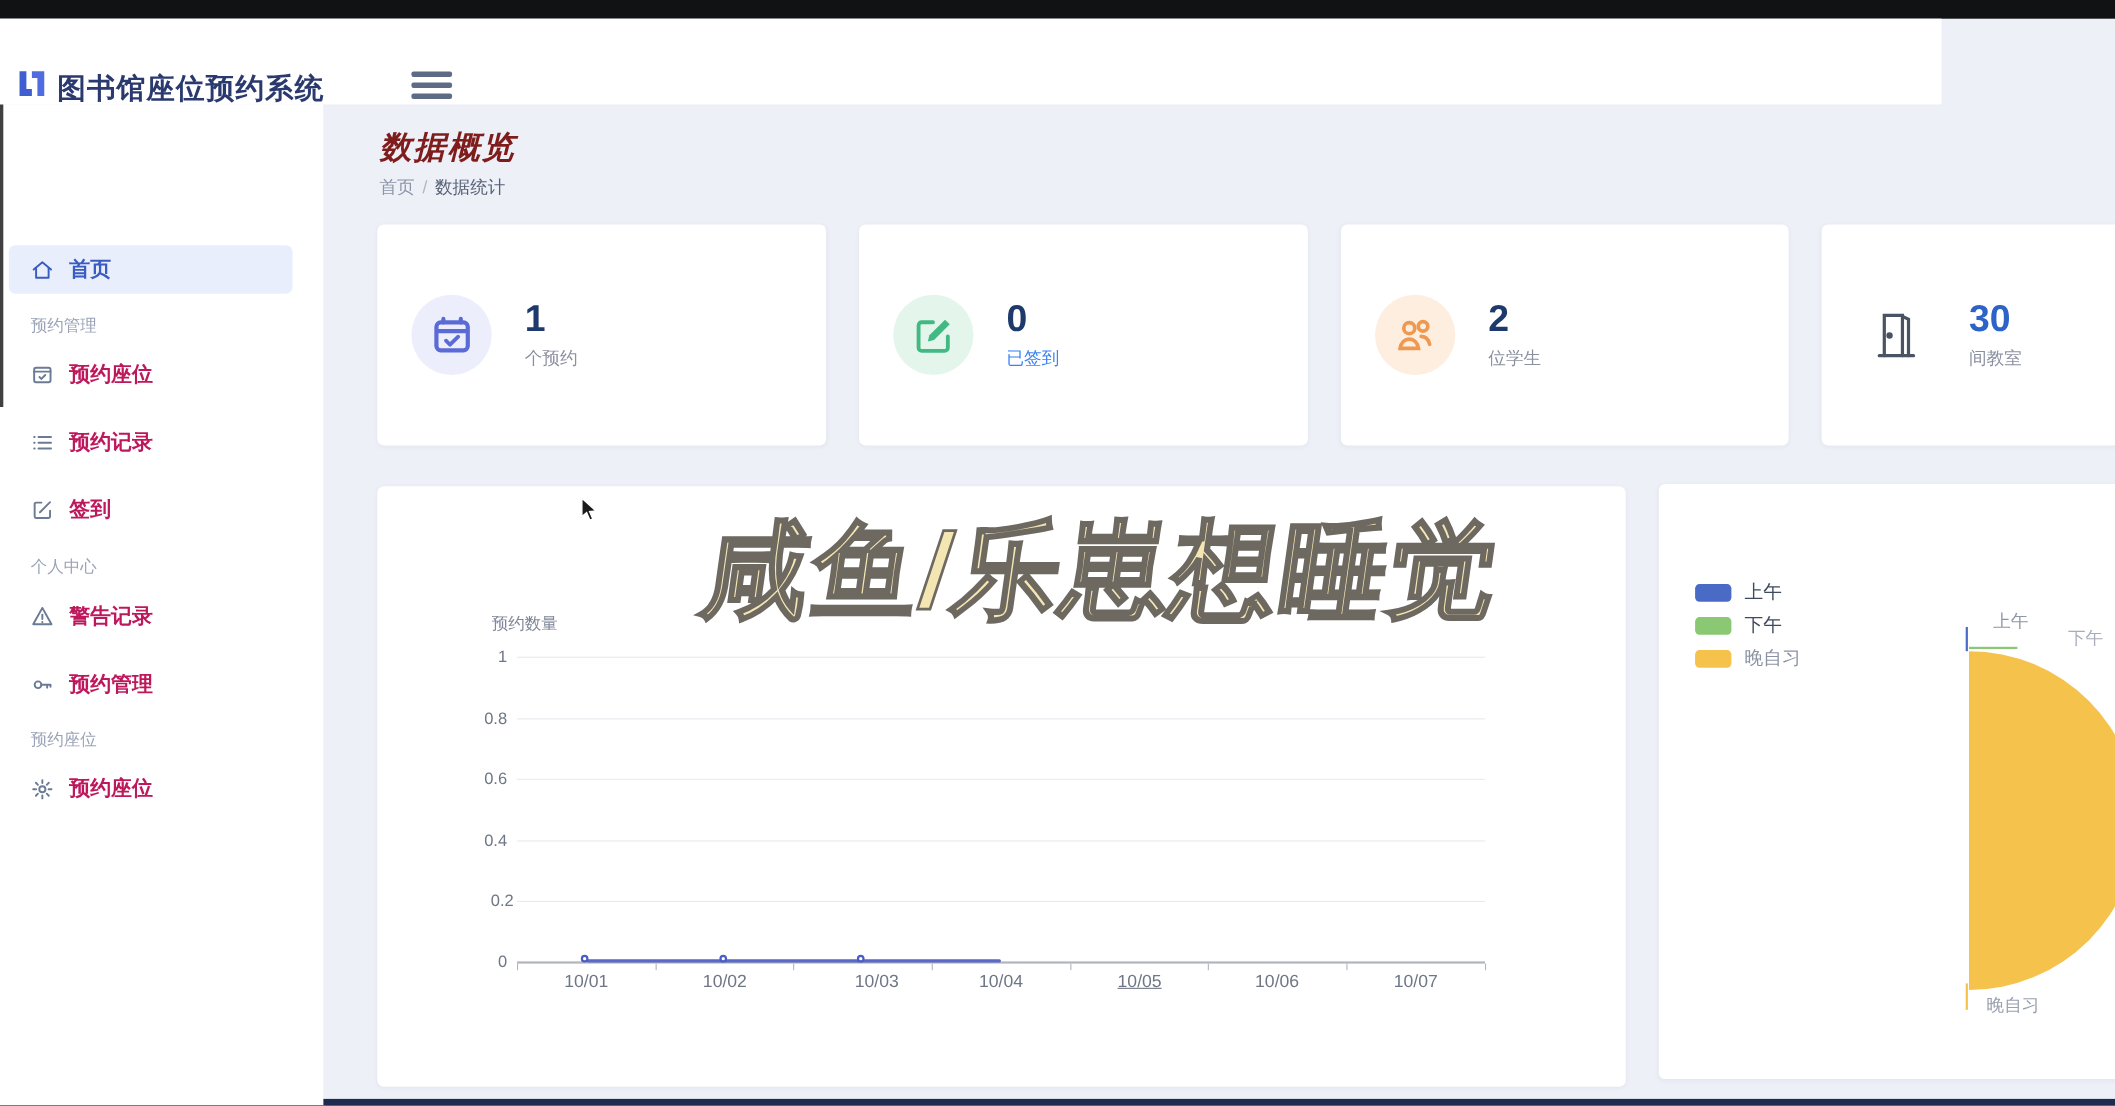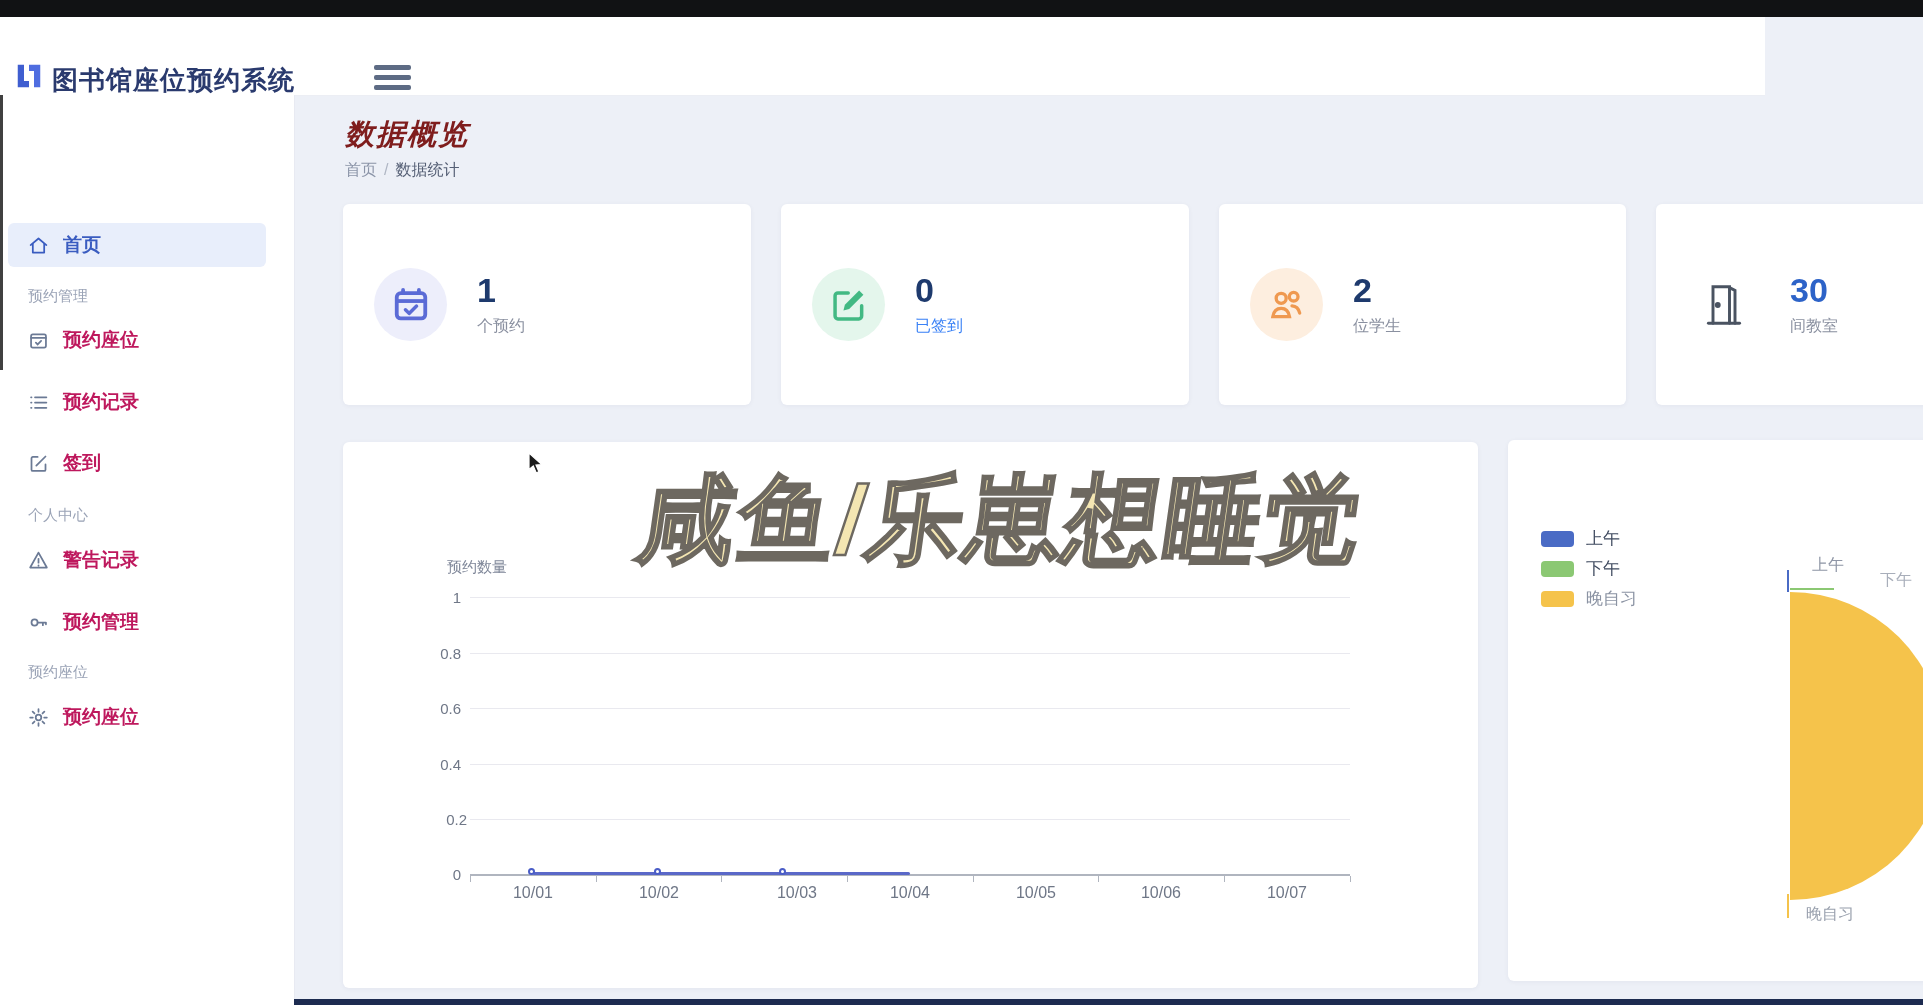--- a/index.html
+++ b/index.html
@@ -240,21 +240,21 @@
     <div class="abs xtick-mark" style="left:504px; top:434px;"></div>
     <div class="abs xtick-mark" style="left:630px; top:434px;"></div>
     <div class="abs xtick-mark" style="left:755px; top:434px;"></div>
     <div class="abs xtick-mark" style="left:881px; top:434px;"></div>
     <div class="abs xtick-mark" style="left:1007px; top:434px;"></div>
 
     <div class="abs xlabel" style="left:155px; top:442px;">10/01</div>
     <div class="abs xlabel" style="left:281px; top:442px;">10/02</div>
     <div class="abs xlabel" style="left:419px; top:442px;">10/03</div>
     <div class="abs xlabel" style="left:532px; top:442px;">10/04</div>
-    <div class="abs xlabel" style="left:658px; top:442px;">10/05</div>
+    <div class="abs xlabel" style="left:658px; top:442px;text-decoration:underline;">10/05</div>
     <div class="abs xlabel" style="left:783px; top:442px;">10/06</div>
     <div class="abs xlabel" style="left:909px; top:442px;">10/07</div>
 
     <div class="abs series-line" style="left:190px; top:430px; width:377px; height:3px;"></div>
     <div class="abs dot" style="left:185px; top:426px;"></div>
     <div class="abs dot" style="left:311px; top:426px;"></div>
     <div class="abs dot" style="left:436px; top:426px;"></div>
   </div>
 
   <div class="abs watermark">咸鱼/乐崽想睡觉</div>

